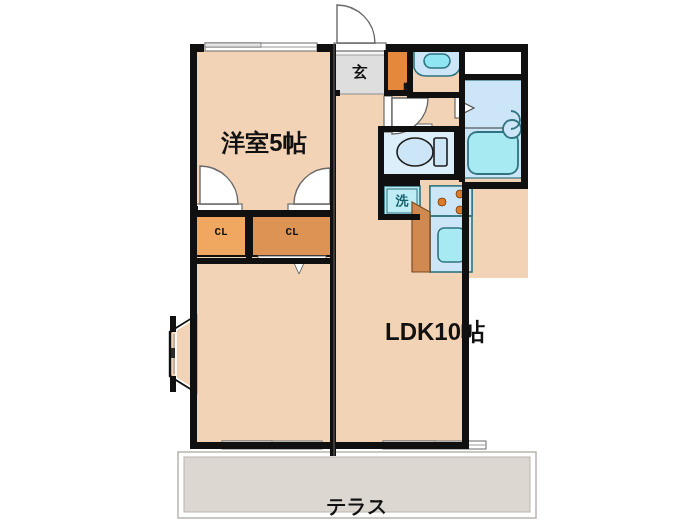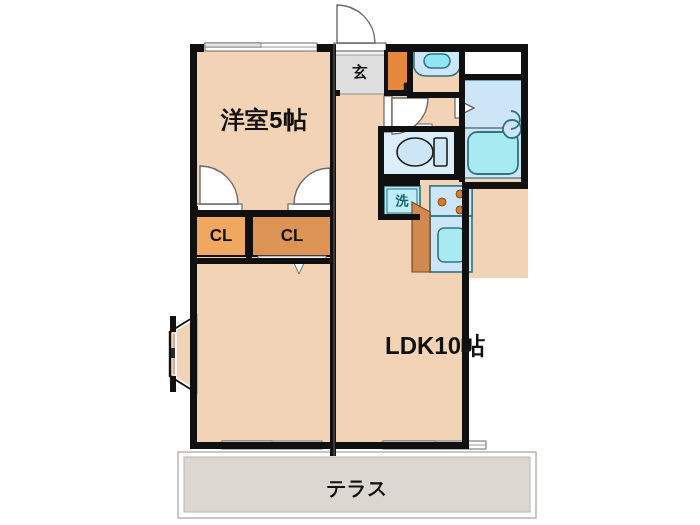--- a/index.html
+++ b/index.html
@@ -33,22 +33,23 @@
     line-height: 1;
     -webkit-user-select: none;
     user-select: none;
   }
   .lbl-room {
     font-size: 24px;
     font-weight: 700;
     letter-spacing: 0px;
   }
   .lbl-cl {
-    font-size: 17px;
-    font-weight: 700;
+    font-size: 11px;
+    font-weight: 700;
+    font-family: Liberation Mono, monospace;
   }
   .lbl-terrace {
     font-size: 20px;
     font-weight: 700;
   }
   .lbl-gen {
     font-size: 15px;
     font-weight: 700;
   }
   .lbl-tiny {
@@ -255,26 +256,26 @@
     </g>
 
     <g>
 
       <rect x="246" y="214" width="6" height="46" fill="#101010"></rect>
 
       <rect x="333" y="44" width="2" height="412" fill="#ffffff" opacity="0.18"></rect>
     </g>
   </svg>
 
-  <div class="lbl lbl-room" style="left:196px; top:110px; width:136px;font-family:Liberation Mono, monospace;">洋室5帖</div>
-
-
-  <div class="lbl lbl-room" style="left:370px; top:334px; width:130px;">LDK10帖</div>
-
-  <div class="lbl lbl-terrace" style="left:184px; top:478px; width:346px;">テラス</div>
+  <div class="lbl lbl-room" style="left:196px; top:131px; width:136px;">洋室5帖</div>
+
+
+  <div class="lbl lbl-room" style="left:370px; top:320px; width:130px;">LDK10帖</div>
+
+  <div class="lbl lbl-terrace" style="left:184px; top:496px; width:346px;">テラス</div>
 
   <div class="lbl lbl-gen" style="left:334px; top:64px; width:52px;">玄</div>
 
   <div class="lbl lbl-tiny" style="left:386px; top:58px; width:26px; writing-mode:vertical-rl; text-orientation:upright; height:34px;">靴箱</div>
 
   <div class="lbl lbl-cl" style="left:196px; top:227px; width:50px;">CL</div>
 
   <div class="lbl lbl-cl" style="left:252px; top:227px; width:80px;">CL</div>
 
   <div class="lbl lbl-wash" style="left:384px; top:194px; width:36px;">洗</div>

